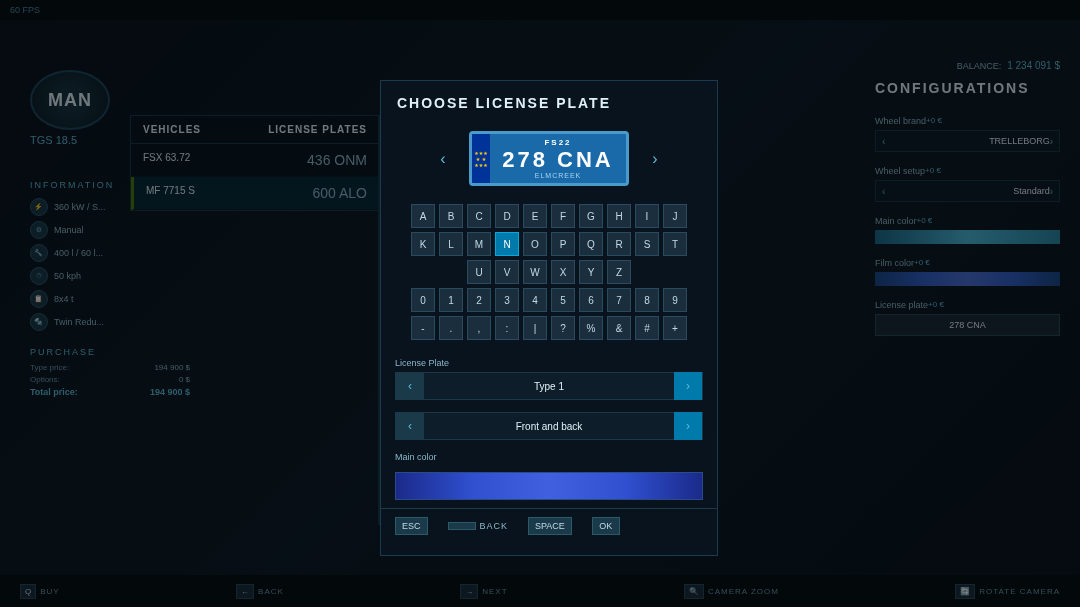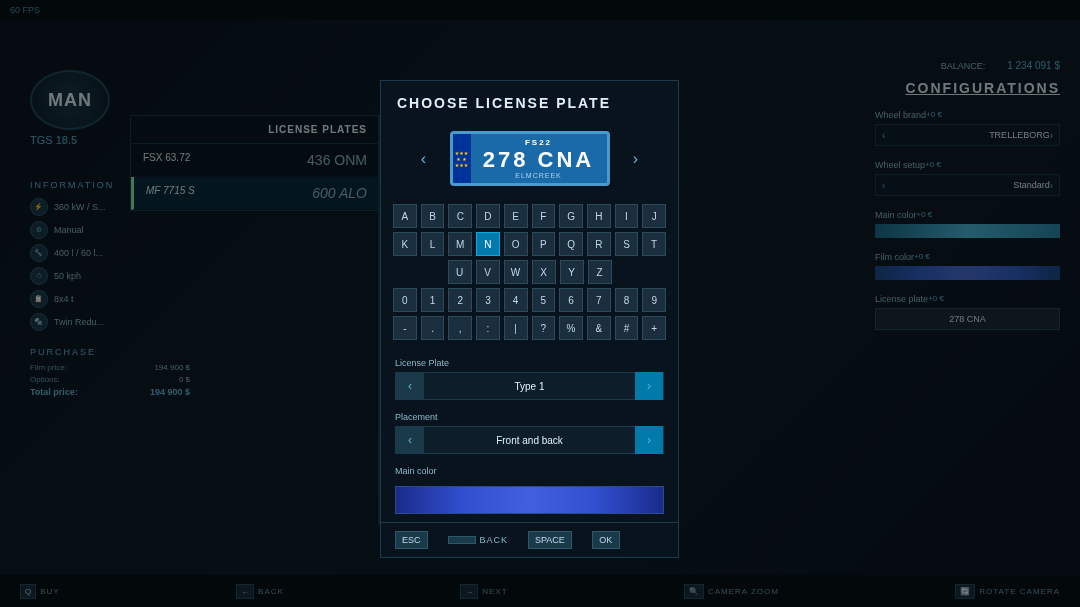--- a/index.html
+++ b/index.html
@@ -123,24 +123,23 @@
     .purchase-total {
       color: #5cb8d4;
       font-size: 9px;
       font-weight: bold;
     }
     .config-title {
       color: #e0f0f8;
       font-size: 14px;
       font-weight: bold;
       letter-spacing: 2px;
-      text-align: right;
-      margin-bottom: 14px;
+      text-align: left;
+      margin-bottom: 20px;
       text-transform: uppercase;
-      text-decoration: underline;
     }
     .balance-bar {
       position: absolute;
       top: 70px;
       right: 20px;
       color: #5cb8d4;
       font-size: 9px;
       text-align: right;
     }
     .config-item {
@@ -223,22 +222,21 @@
       text-align: right;
     }
     .vehicle-row {
       display: flex;
       padding: 8px 12px;
       border-bottom: 1px solid #0d1e2a;
       cursor: pointer;
     }
     .vehicle-row.active {
       background: rgba(0, 160, 200, 0.15);
-      border-left: 3px solid #86efac;
-      font-style: italic;
+      border-left: 3px solid #4d7c0f;
     }
     .vehicle-name {
       color: #e0f0f8;
       font-size: 10px;
       flex: 1;
     }
     .vehicle-plate {
       color: #8ab8c8;
       font-size: 14px;
       text-align: left;
@@ -248,25 +246,25 @@
     .modal-overlay {
       position: absolute;
       inset: 0;
       background: rgba(0,0,0,0.5);
       z-index: 20;
     }
     .modal {
       position: absolute;
       top: 80px;
       left: 380px;
-      width: 299px;
+      width: 338px;
       background: rgba(8, 20, 30, 0.97);
       border: 1px solid #1a3a50;
       z-index: 25;
-      padding-bottom: 0;
+      padding-bottom: 12px;
     }
     .modal-title {
       color: #e0f0f8;
       font-size: 14px;
       font-weight: bold;
       letter-spacing: 2px;
       padding: 14px 16px 10px;
       text-transform: uppercase;
     }
 
@@ -486,21 +484,21 @@
   </style>
 </head>
 <body>
 
 <div class="bg-overlay"></div>
 
 <div class="top-bar">
   <span class="top-bar-text">60 FPS</span>
 </div>
 
-<div class="balance-bar" style="top:60px; right:20px; display:flex; gap:22px; align-items:center;margin-left:8px;">
+<div class="balance-bar" style="top:60px; right:20px; display:flex; gap:6px; align-items:center;margin-left:8px;">
   <span style="color:#8ab8c8; font-size:9px;">BALANCE:</span>
   <span style="color:#5cb8d4; font-size:10px;">1 234 091 $</span>
 </div>
 
 <div class="left-panel">
   <div class="truck-logo">
     <span class="truck-logo-text">MAN</span>
   </div>
   <div class="truck-model">TGS 18.5</div>
   <div class="info-section-title">INFORMATION</div>
@@ -538,36 +536,37 @@
     <div class="info-row">
       <div class="info-icon">
           <span class="info-icon-inner">🔩</span>
         </div>
       <span class="info-text">Twin Redu...</span>
     </div>
   </div>
   <div class="purchase-section">
     <div class="purchase-title">PURCHASE</div>
     <div class="purchase-row">
-      <span class="purchase-label">Film price:</span>
+      <span class="purchase-label">Type price:</span>
       <span class="purchase-value">194 900 $</span>
     </div>
     <div class="purchase-row">
       <span class="purchase-label">Options:</span>
       <span class="purchase-value">0 $</span>
     </div>
     <div class="purchase-row">
       <span class="purchase-total">Total price:</span>
       <span class="purchase-total">194 900 $</span>
     </div>
   </div>
 </div>
 
 <div class="vehicles-panel">
   <div class="vehicles-header">
+    <div class="vehicles-header-cell">VEHICLES</div>
     <div class="vehicles-header-cell">LICENSE PLATES</div>
   </div>
   <div class="vehicle-row">
     <span class="vehicle-name">FSX 63.72</span>
     <span class="vehicle-plate">436 ONM</span>
   </div>
   <div class="vehicle-row active">
     <span class="vehicle-name">MF 7715 S</span>
     <span class="vehicle-plate">600 ALO</span>
   </div>
@@ -711,21 +710,20 @@
   <div class="option-section">
     <div class="option-label">License Plate</div>
     <div class="option-selector">
       <div class="option-arrow-btn">‹</div>
       <span class="option-text">Type 1</span>
       <div class="option-arrow-btn right">›</div>
     </div>
   </div>
 
   <div class="option-section">
-    <div class="option-label">Placement</div>
     <div class="option-selector">
       <div class="option-arrow-btn">‹</div>
       <span class="option-text">Front and back</span>
       <div class="option-arrow-btn right">›</div>
     </div>
   </div>
 
   <div class="option-section">
     <div class="option-label">Main color</div>
   </div>

